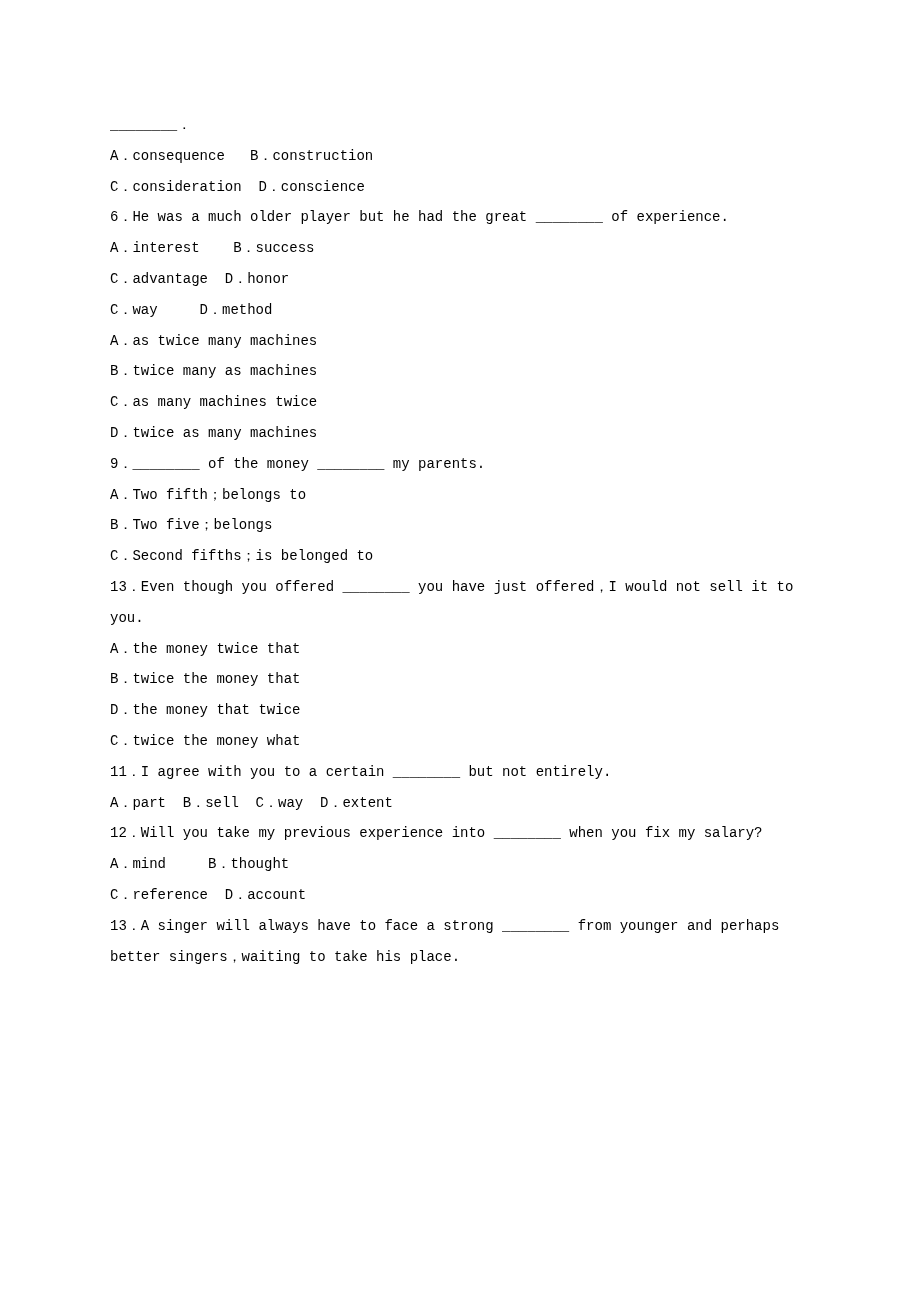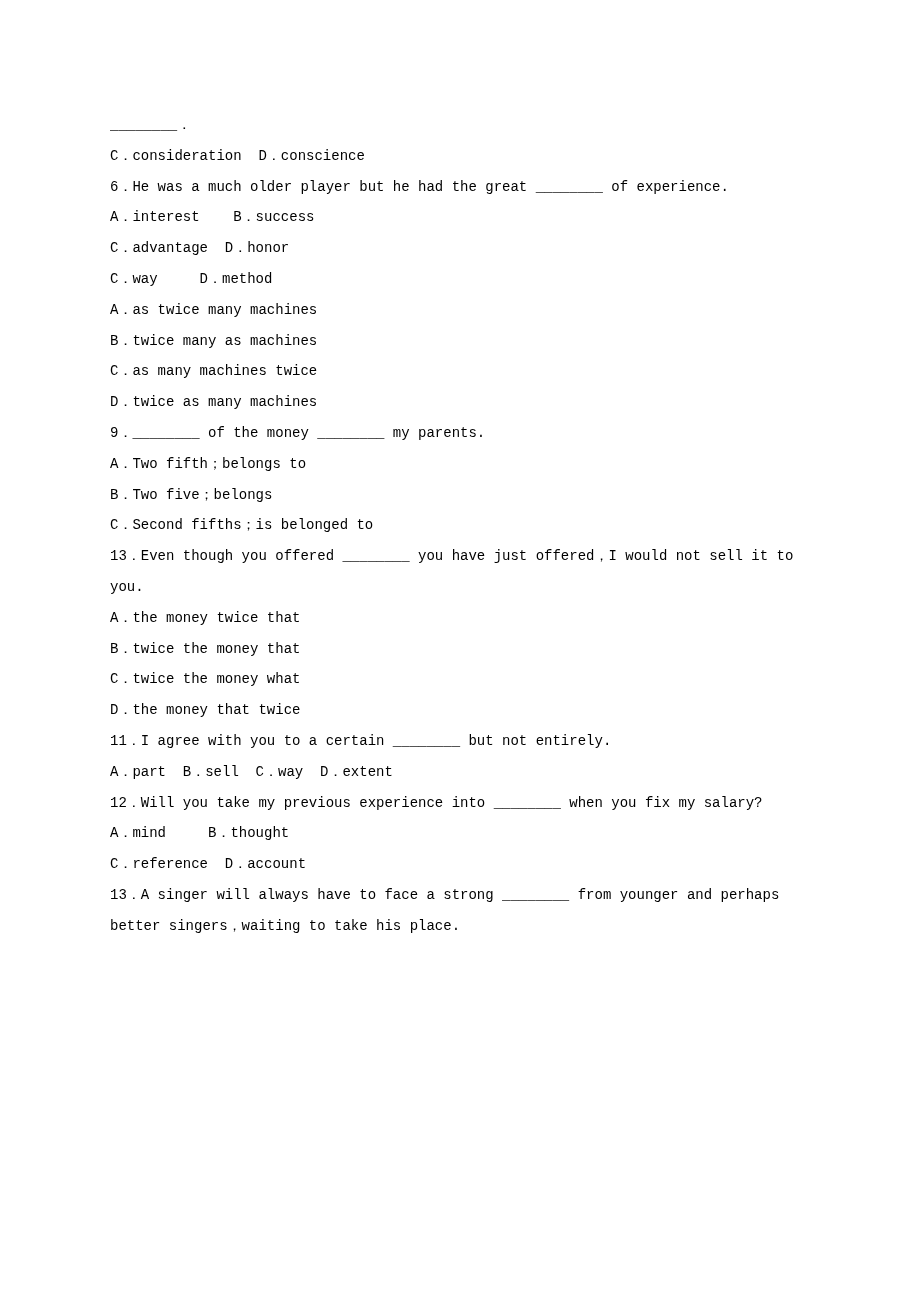--- a/index.html
+++ b/index.html
@@ -20,37 +20,38 @@
   .line {
     white-space: pre-wrap;
     word-break: break-word;
   }
 </style>
 </head>
 <body>
 
 <div class="page">
   <div class="line">________．</div>
+  <div class="line">A．consequence   B．construction</div>
   <div class="line">C．consideration  D．conscience</div>
   <div class="line">6．He was a much older player but he had the great ________ of experience.</div>
   <div class="line">A．interest    B．success</div>
   <div class="line">C．advantage  D．honor</div>
   <div class="line">C．way     D．method</div>
   <div class="line">A．as twice many machines</div>
   <div class="line">B．twice many as machines</div>
   <div class="line">C．as many machines twice</div>
   <div class="line">D．twice as many machines</div>
   <div class="line">9．________ of the money ________ my parents.</div>
   <div class="line">A．Two fifth；belongs to</div>
   <div class="line">B．Two five；belongs</div>
   <div class="line">C．Second fifths；is belonged to</div>
   <div class="line">13．Even though you offered ________ you have just offered，I would not sell it to you.</div>
   <div class="line">A．the money twice that</div>
   <div class="line">B．twice the money that</div>
+  <div class="line">D．the money that twice</div>
   <div class="line">C．twice the money what</div>
-  <div class="line">D．the money that twice</div>
   <div class="line">11．I agree with you to a certain ________ but not entirely.</div>
   <div class="line">A．part  B．sell  C．way  D．extent</div>
   <div class="line">12．Will you take my previous experience into ________ when you fix my salary?</div>
   <div class="line">A．mind     B．thought</div>
   <div class="line">C．reference  D．account</div>
   <div class="line">13．A singer will always have to face a strong ________ from younger and perhaps better singers，waiting to take his place.</div>
 </div>
 
 </body></html>

